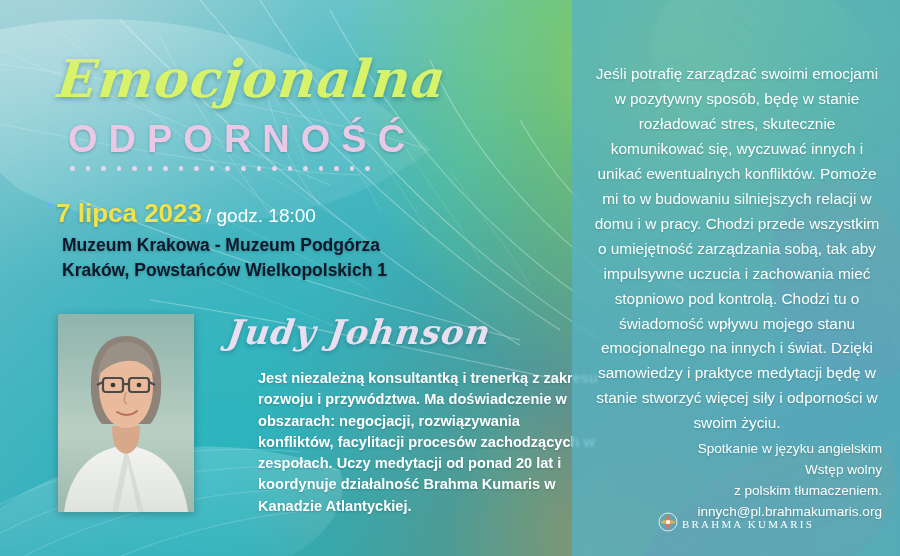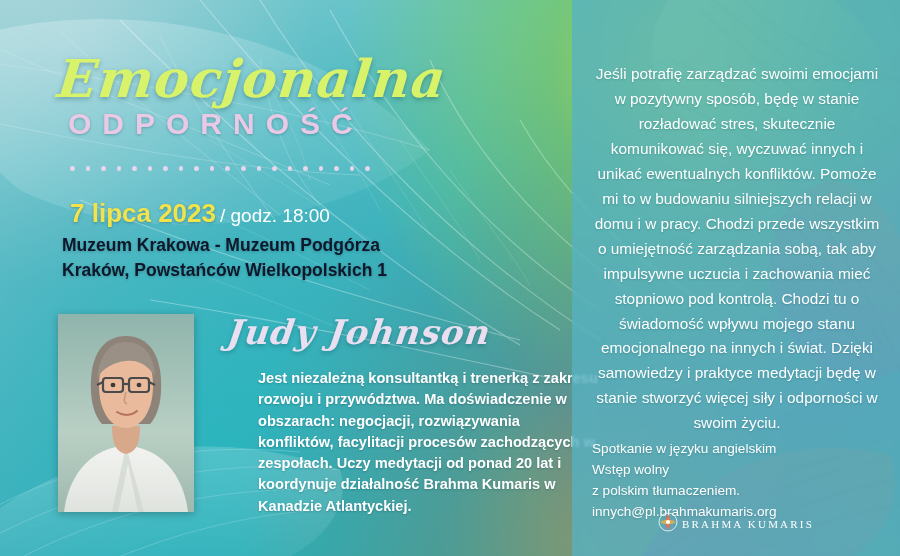--- a/index.html
+++ b/index.html
@@ -50,22 +50,22 @@
     font-size: 52px;
     font-weight: 700;
     color: #d8f36a;
     letter-spacing: 1px;
     text-shadow: 0 2px 5px rgba(0,60,70,0.35);
     transform: skewX(-6deg);
   }
   .title-sub {
     position: absolute;
     left: 68px;
-    top: 107px;
-    font-size: 30px;
+    top: 118px;
+    font-size: 38px;
     font-weight: 700;
     letter-spacing: 11px;
     color: #e9c9e6;
     text-shadow: 0 1px 3px rgba(0,60,70,0.3);
   }
   .dot-rule {
     position: absolute;
     left: 70px;
     top: 163px;
     width: 300px;
@@ -77,21 +77,21 @@
   .dot-rule i {
     display: block;
     width: 5px; height: 5px;
     border-radius: 50%;
     background: #f0d7ee;
     opacity: .95;
   }
 
   .date-line {
     position: absolute;
-    left: 70px;
+    left: 56px;
     top: 198px;
     white-space: nowrap;
     text-align: center;
   }
   .date-big {
     font-size: 26px;
     font-weight: 700;
     color: #f2e34a;
     text-shadow: 0 1px 3px rgba(0,60,70,0.35);
   }
@@ -173,21 +173,21 @@
     font-weight: 400;
     text-align: center;
     text-shadow: 0 1px 2px rgba(0,70,80,0.25);
     margin-top: 28px;
   }
   .right-footer {
     position: absolute;
     left: 20px;
     right: 18px;
     top: 438px;
-    text-align: left;
+    text-align: right;
     color: #ffffff;
     font-size: 13.6px;
     line-height: 1.55;
     text-shadow: 0 1px 2px rgba(0,70,80,0.25);
   }
   .brand {
     position: absolute;
     left: 0; right: 0;
     top: 512px;
     display: flex;

